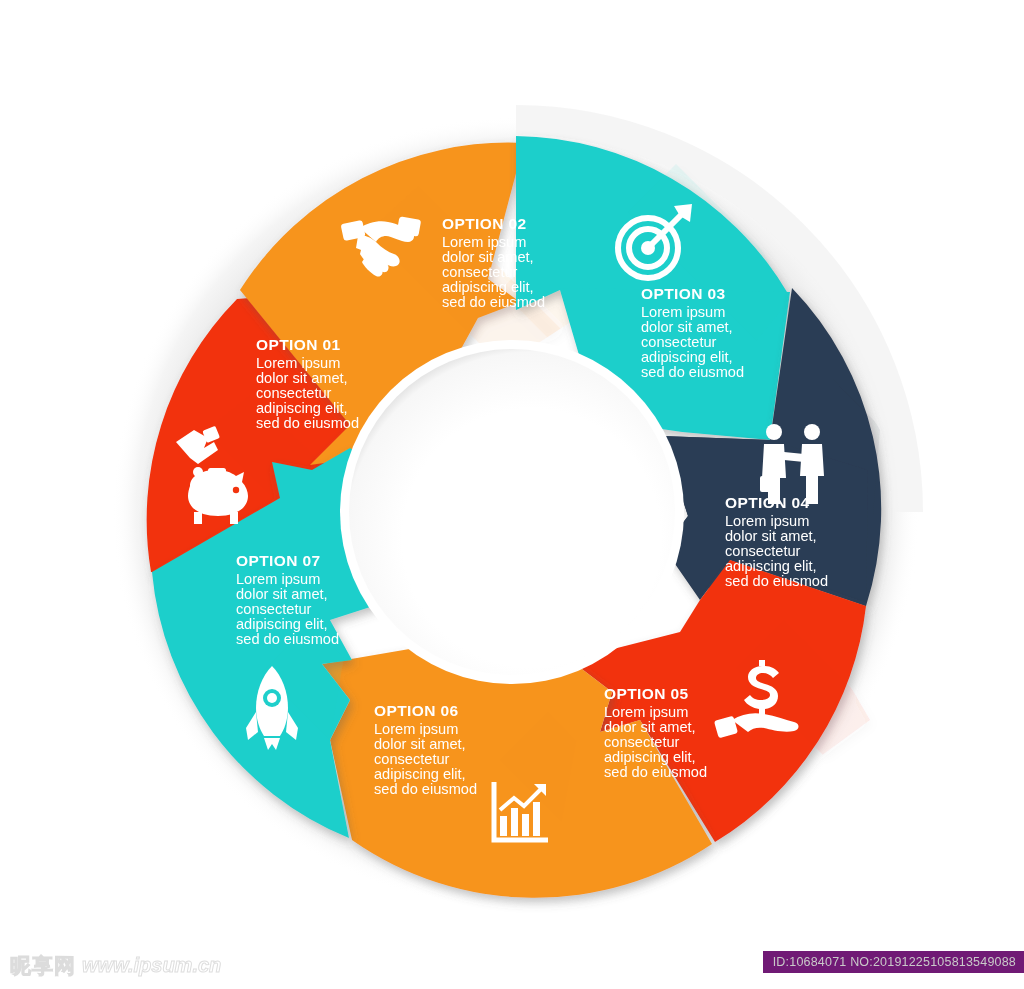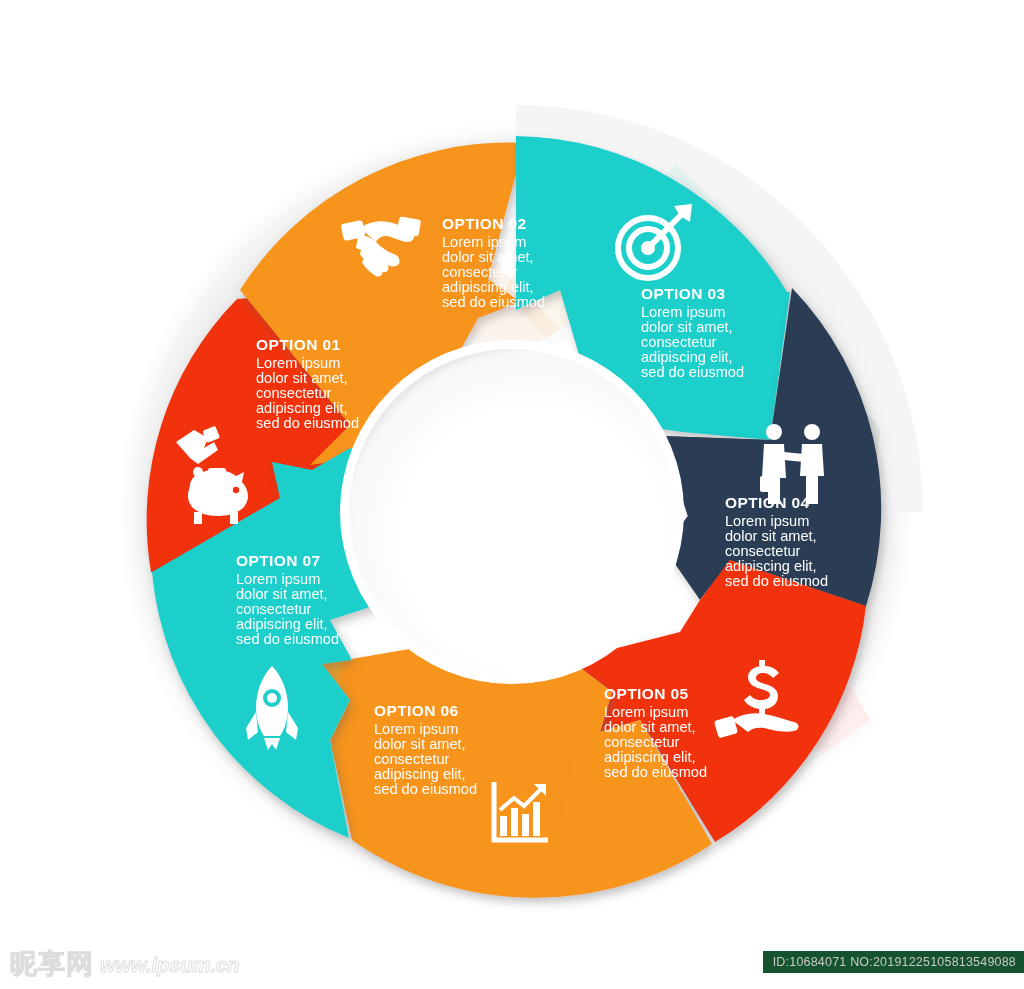--- a/index.html
+++ b/index.html
@@ -54,21 +54,21 @@
   }
   #watermark-logo {
     position: absolute;
     left: 10px;
     bottom: 12px;
     display: flex;
     align-items: flex-end;
     gap: 6px;
   }
   #watermark-cn {
-    font-size: 27px;
+    font-size: 21px;
     font-weight: bold;
     color: transparent;
     -webkit-text-stroke: 1px #dcdcdc;
     letter-spacing: 1px;
     font-family: "DejaVu Sans", sans-serif;
     line-height: 1;
   }
   #watermark-url {
     font-size: 20px;
     font-style: italic;
@@ -76,21 +76,21 @@
     color: transparent;
     -webkit-text-stroke: 1px #dedede;
     letter-spacing: 0px;
     line-height: 1;
     padding-bottom: 2px;
   }
   #watermark-id {
     position: absolute;
     right: 0px;
     bottom: 16px;
-    background: #14532d;
+    background: #701a75;
     color: #c9c9c9;
     font-size: 12.5px;
     letter-spacing: 0.2px;
     padding: 4px 8px 4px 10px;
     font-family: "Liberation Sans", sans-serif;
     white-space: nowrap;
   }
 </style>
 </head>
 <body>

